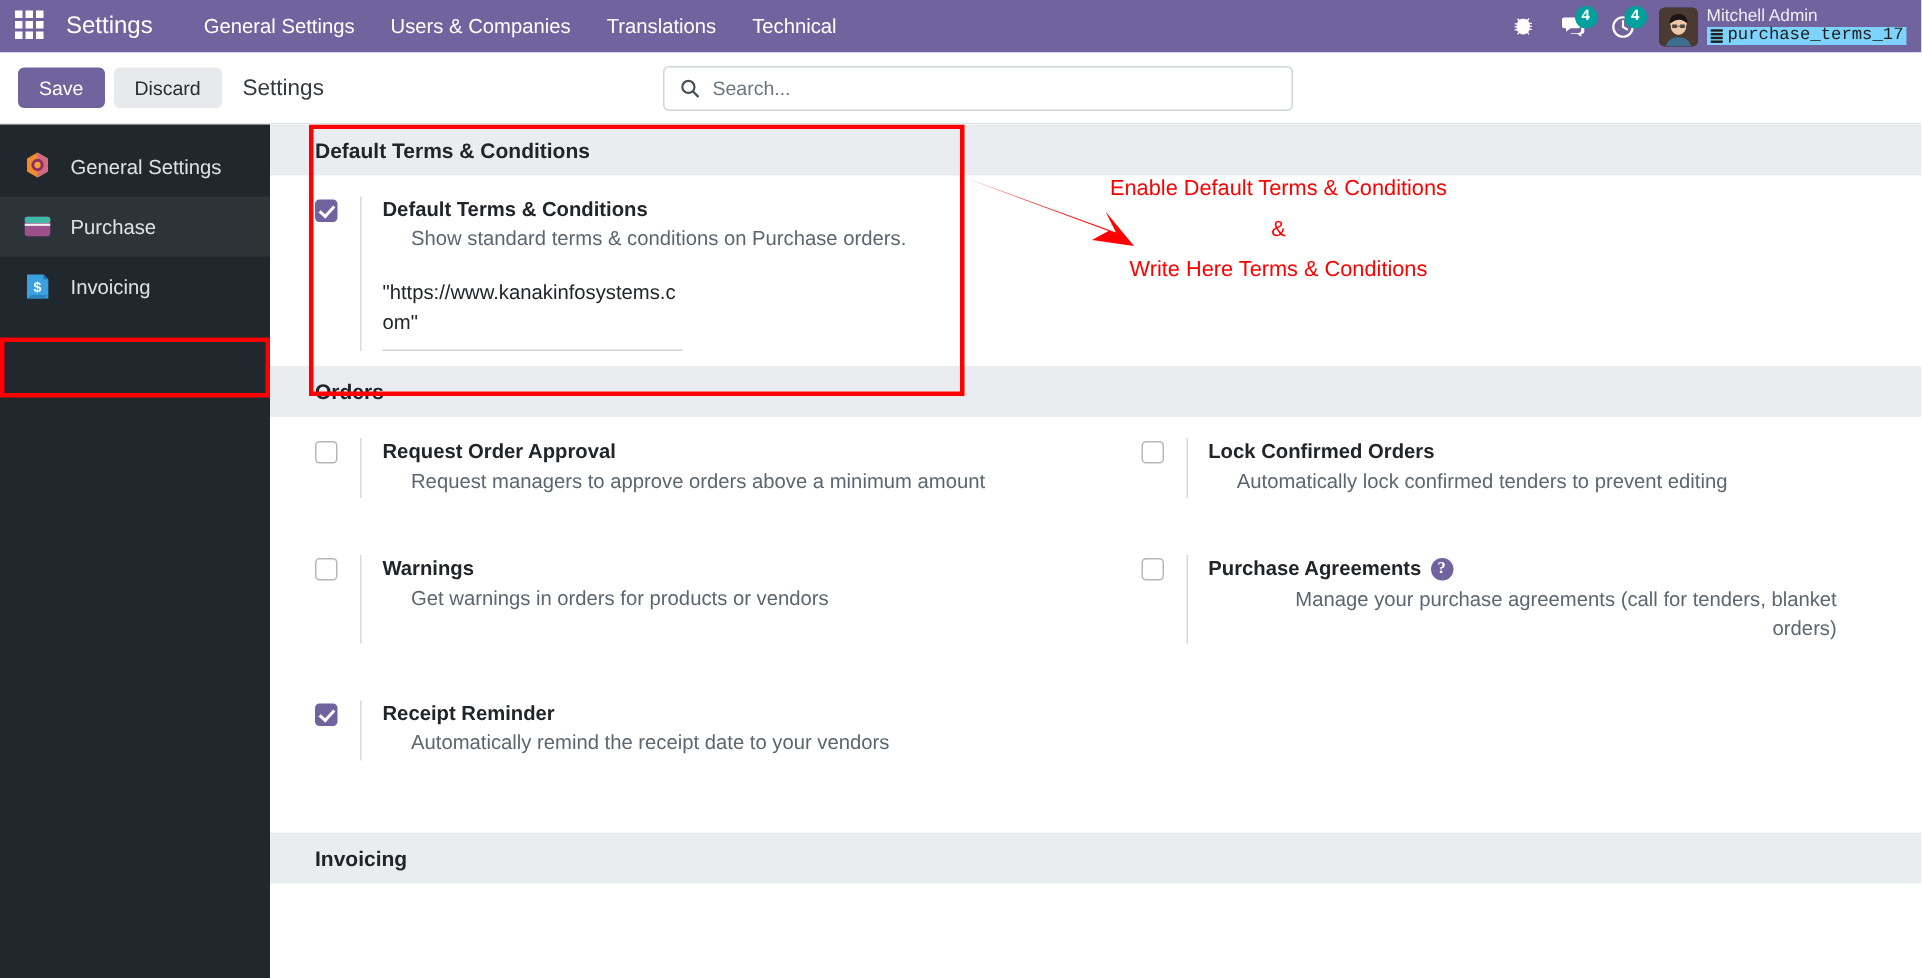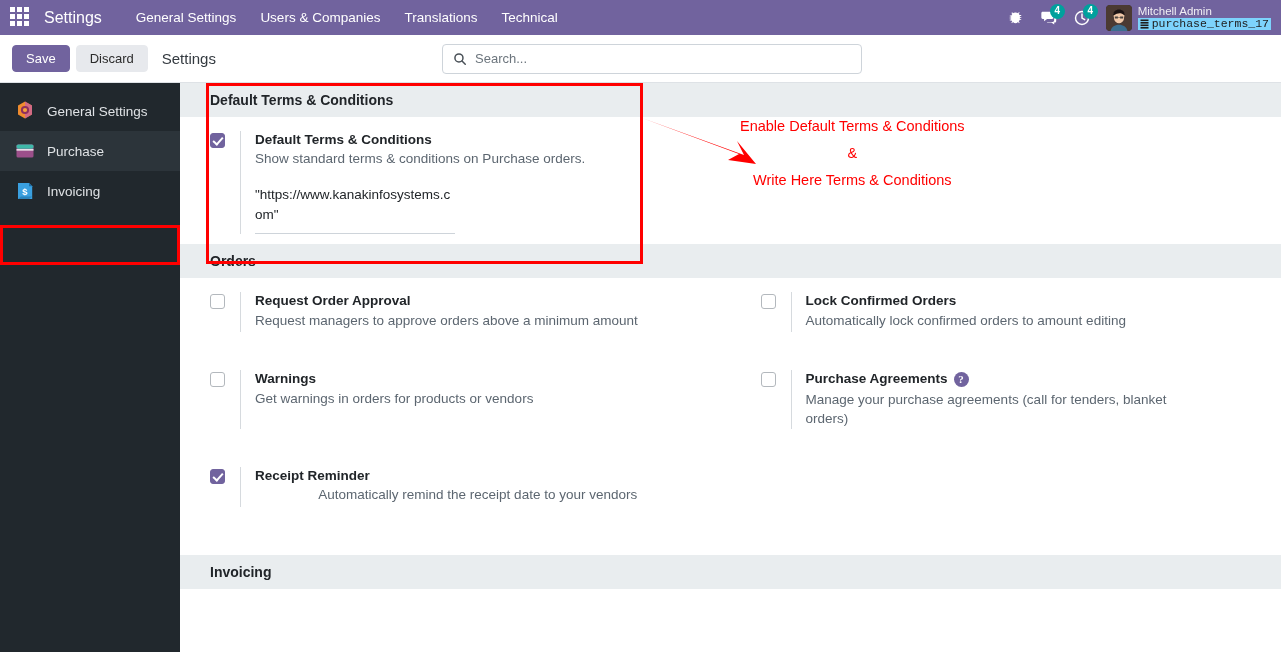--- a/index.html
+++ b/index.html
@@ -242,20 +242,21 @@
     line-height: 1.35;
     display: flex;
     align-items: center;
     gap: 6px;
   }
   .setting-desc {
     font-size: 13.5px;
     color: #5c6670;
     line-height: 1.45;
     margin-top: 1px;
+    margin-left: 19px;
   }
   .help-ico {
     width: 15px; height: 15px;
     border-radius: 50%;
     background: #71639e;
     color: #ffffff;
     font-size: 11px;
     font-weight: bold;
     line-height: 15px;
     text-align: center;
@@ -480,21 +481,21 @@
           <span class="setting-desc">Request managers to approve orders above a minimum amount</span>
         </span>
       </div>
       <div class="setting-col">
         <span class="cbx off"></span>
         <span class="divider-line"></span>
         <span class="setting-text">
           <span class="setting-label">
             <span>Lock Confirmed Orders</span>
           </span>
-          <span class="setting-desc">Automatically lock confirmed orders to amount editing</span>
+          <span class="setting-desc">Automatically lock confirmed tenders to prevent editing</span>
         </span>
       </div>
     </div>
 
     <div class="setting-row" style="margin-top:14px;">
       <div class="setting-col">
         <span class="cbx off"></span>
         <span class="divider-line"></span>
         <span class="setting-text">
           <span class="setting-label">
@@ -504,26 +505,26 @@
         </span>
       </div>
       <div class="setting-col">
         <span class="cbx off"></span>
         <span class="divider-line"></span>
         <span class="setting-text">
           <span class="setting-label">
             <span>Purchase Agreements</span>
             <span class="help-ico">?</span>
           </span>
-          <span class="setting-desc" style="max-width:400px;display:block;">Manage your purchase agreements (call for tenders, blanket orders)</span>
-        </span>
-      </div>
-    </div>
-
-    <div class="setting-row" style="margin-top:14px;text-align:center;">
+          <span class="setting-desc" style="max-width:400px;display:block;text-align:right;">Manage your purchase agreements (call for tenders, blanket orders)</span>
+        </span>
+      </div>
+    </div>
+
+    <div class="setting-row" style="margin-top:14px;">
       <div class="setting-col">
         <span class="cbx on"></span>
         <span class="divider-line"></span>
         <span class="setting-text">
           <span class="setting-label">
             <span>Receipt Reminder</span>
           </span>
           <span class="setting-desc">Automatically remind the receipt date to your vendors</span>
         </span>
       </div>

